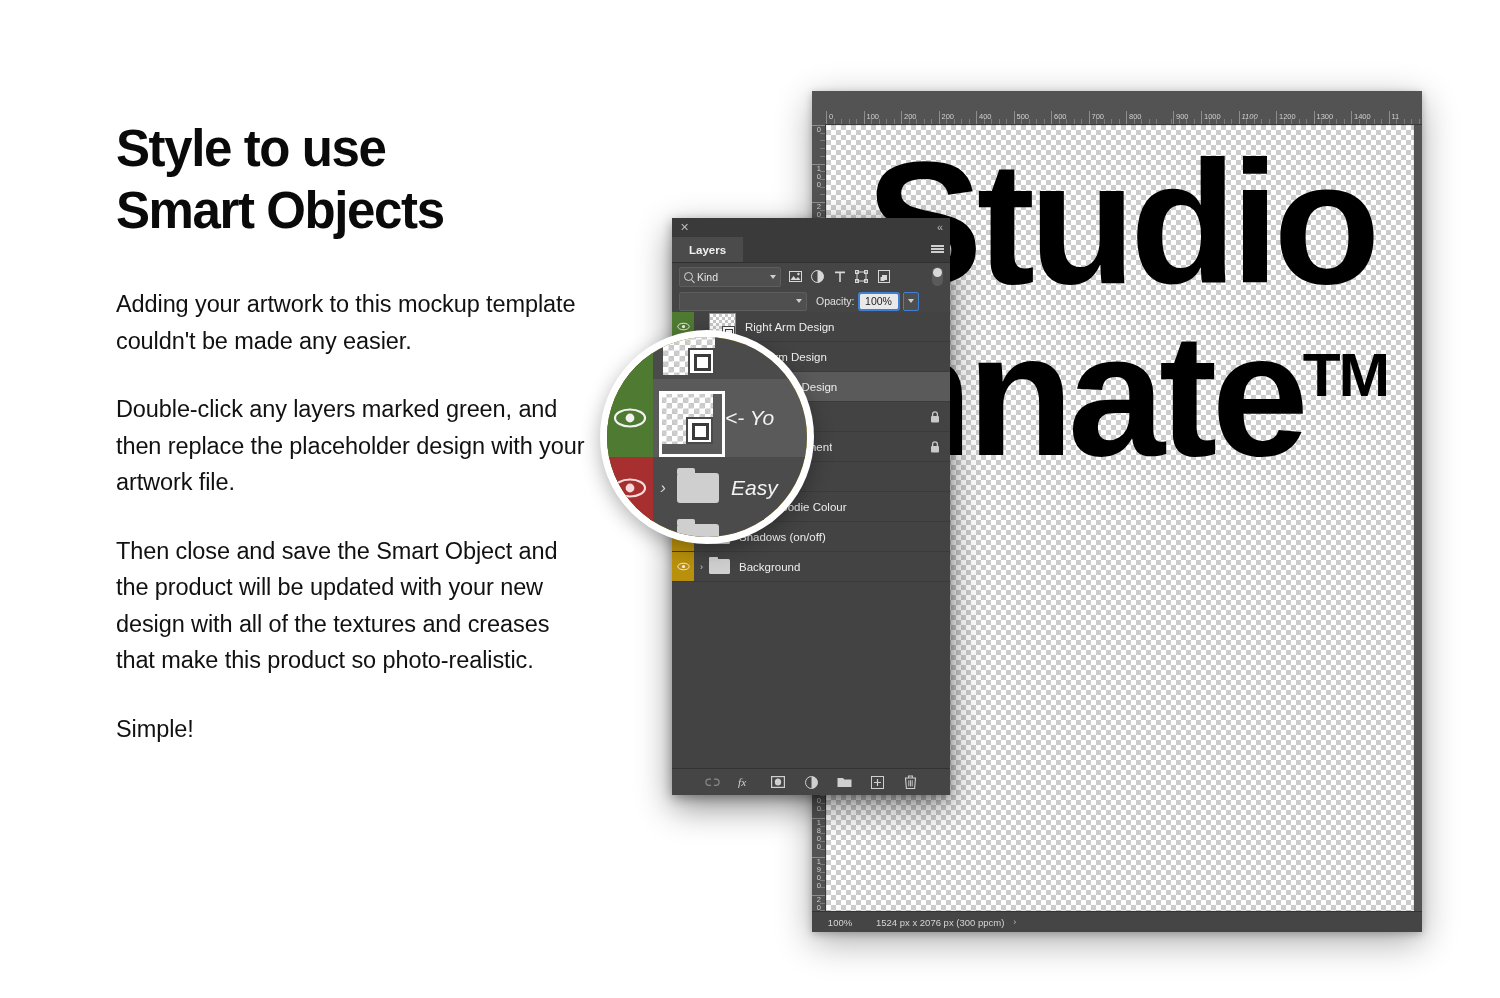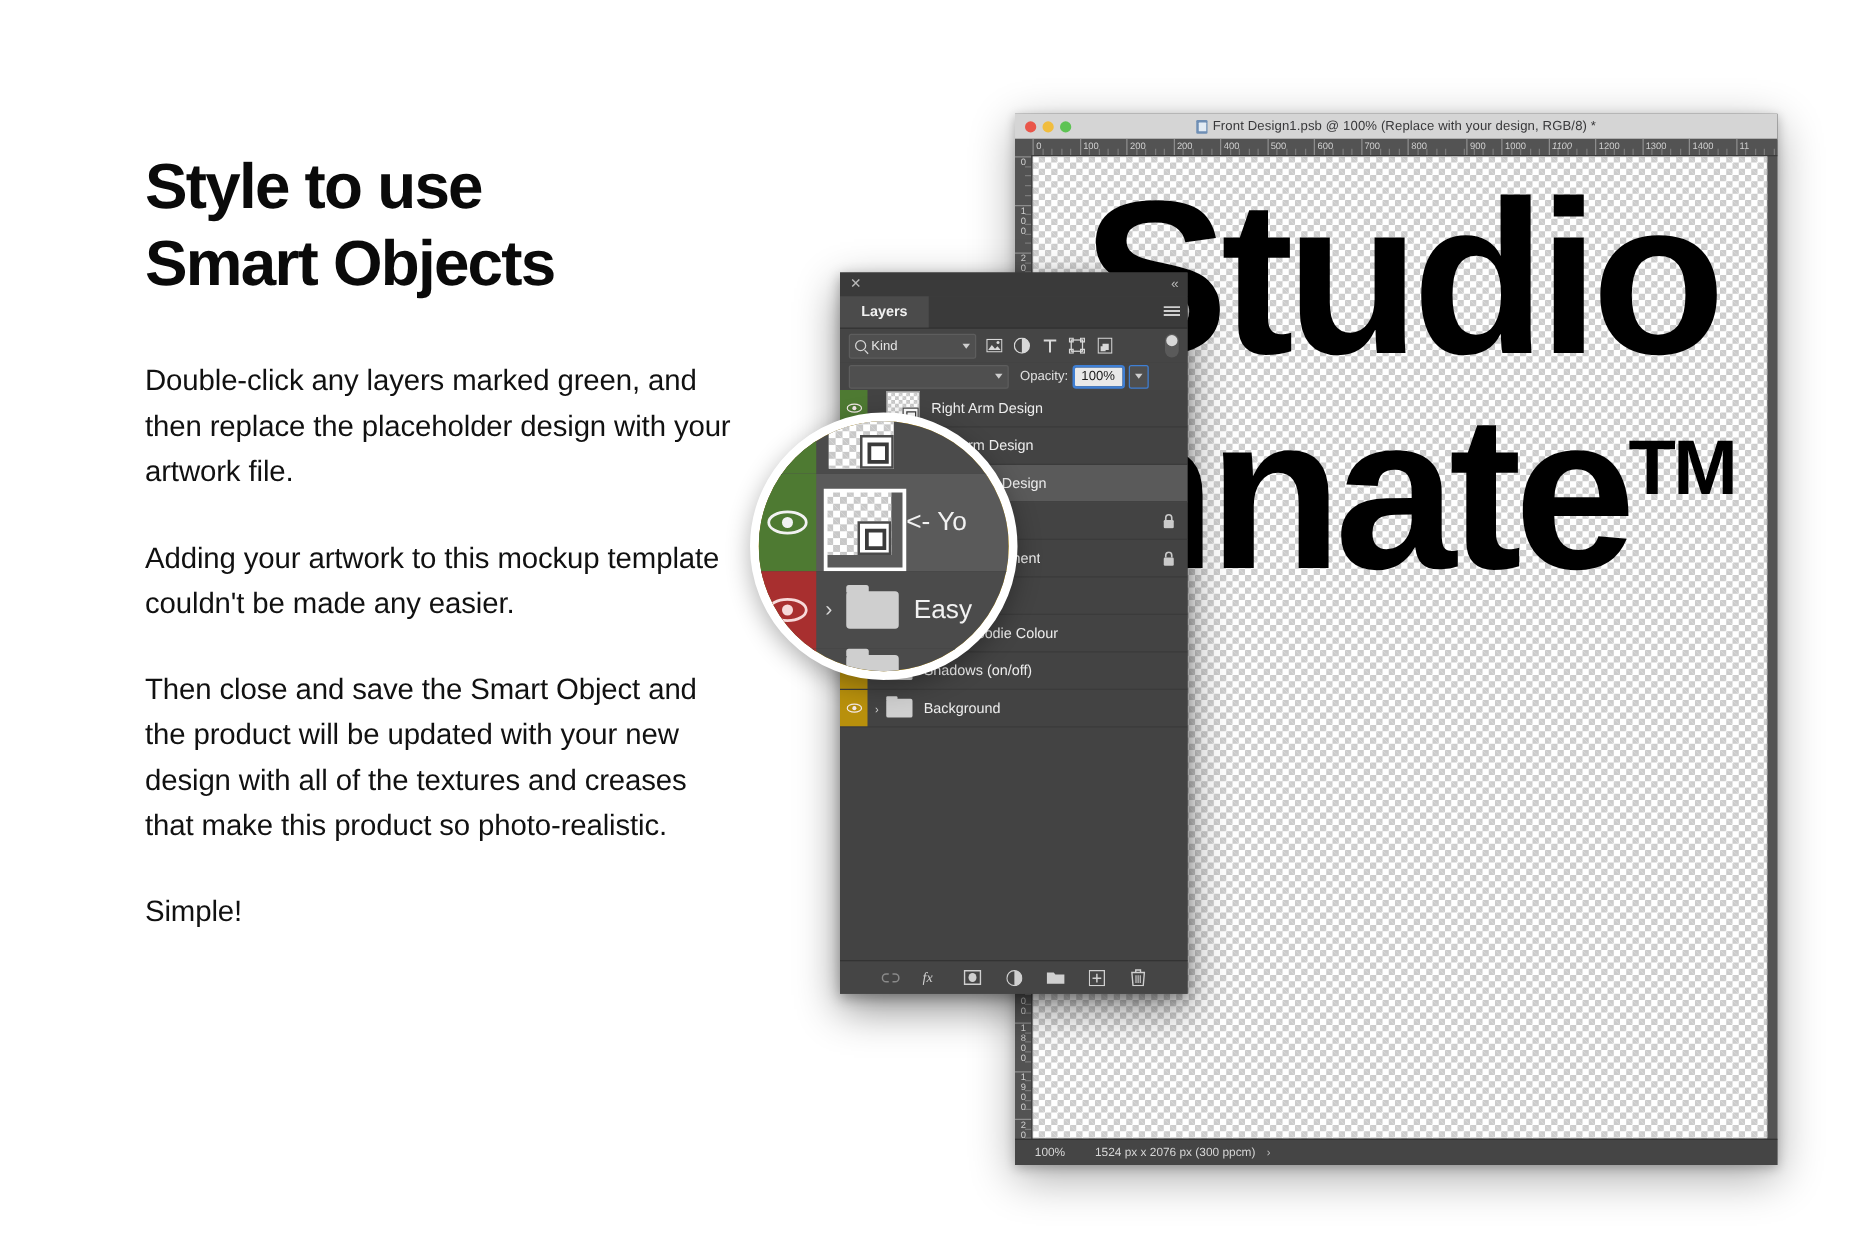--- a/index.html
+++ b/index.html
@@ -275,21 +275,21 @@
     display:flex;align-items:center;justify-content:center;gap:18px;flex:0 0 auto;
   }
   .bi{width:15px;height:15px;display:flex;align-items:center;justify-content:center;color:#d0d0d0;}
   .bi.dim{color:#8a8a8a;}
 
   
   #magnifier{
     position:absolute;left:600px;top:330px;width:200px;height:200px;
     border-radius:50%;border:7px solid #ffffff;
     box-shadow:0 6px 20px rgba(0,0,0,.30);
-    overflow:hidden;background:#eab308;
+    overflow:hidden;background:#eab308;font-style:italic;
   }
   #mag-inner{
     position:absolute;left:0;top:0;width:200px;height:200px;overflow:hidden;
   }
   .mag-row{
     position:absolute;left:0;width:200px;display:flex;align-items:center;
     border-bottom:1px solid #3b3b3b;
   }
   .mag-eye-cell{
     width:46px;height:100%;display:flex;align-items:center;justify-content:center;
@@ -330,39 +330,28 @@
   }
 </style>
 </head>
 <body>
 
 <div id="copy-panel">
   <h1 id="headline">
     <span>Style to use</span><br>
     <span>Smart Objects</span>
   </h1>
+  <p class="para">Adding your artwork to this mockup template couldn't be made any easier.</p>
   <p class="para">Double-click any layers marked green, and then replace the placeholder design with your artwork file.</p>
-  <p class="para">Adding your artwork to this mockup template couldn't be made any easier.</p>
   <p class="para">Then close and save the Smart Object and the product will be updated with your new design with all of the textures and creases that make this product so photo-realistic.</p>
   <p class="para">Simple!</p>
 </div>
 
 <div id="doc-window">
 
-  <div id="doc-titlebar">
-    <div id="traffic">
-      <span class="tl r"></span>
-      <span class="tl y"></span>
-      <span class="tl g"></span>
-    </div>
-    <div id="doc-title">
-      <span id="psb-icon"></span>
-      <span>Front Design1.psb @ 100% (Replace with your design, RGB/8) *</span>
-    </div>
-  </div>
 
   <div id="ruler-h">
       <div class="rh-tick" style="left: 14px;">0</div>
       <div class="rh-minor" style="left: 21.5px;"></div>
       <div class="rh-minor" style="left: 29px;"></div>
       <div class="rh-minor" style="left: 36.5px;"></div>
       <div class="rh-minor" style="left: 44px;"></div>
       <div class="rh-tick" style="left: 51.5px;">100</div>
       <div class="rh-minor" style="left: 59px;"></div>
       <div class="rh-minor" style="left: 66.5px;"></div>

